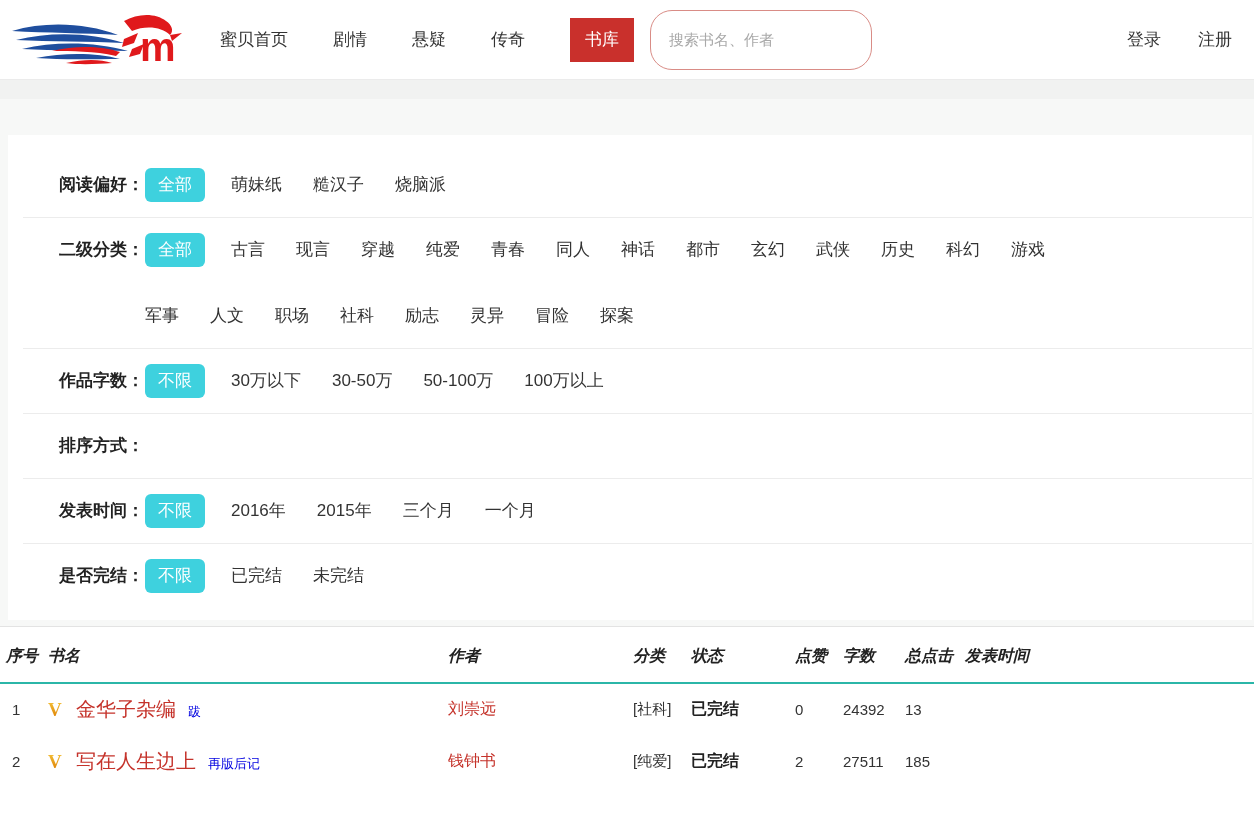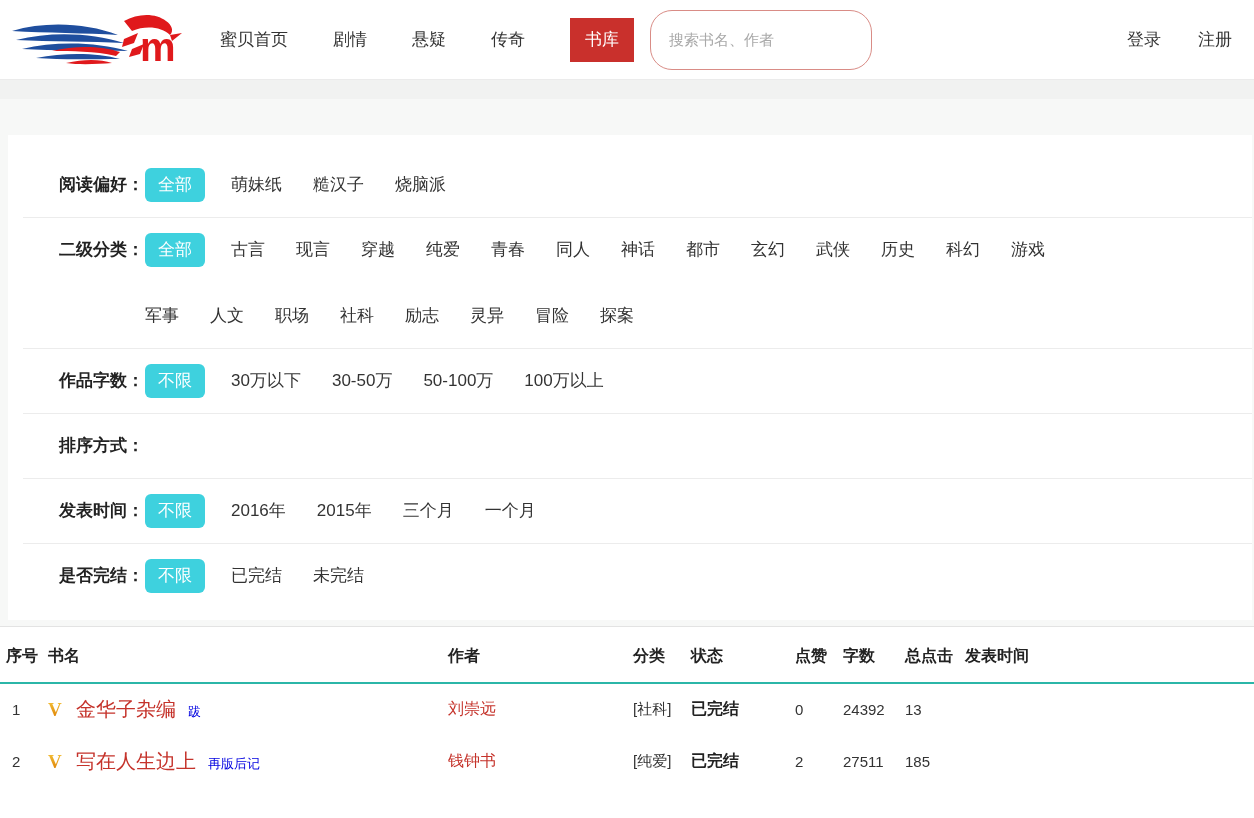--- a/index.html
+++ b/index.html
@@ -33,21 +33,21 @@
   .brk { flex-basis:100%; height:0; }
 
   
   .tags-row { display:flex; align-items:center; padding:26px 56px 30px 51px; }
   .tags-label { font-weight:bold; font-size:16px; color:#222; }
   .expand { margin-left:auto; color:#d20a0a; font-size:16px; font-weight:bold; cursor:pointer; }
 
   
   .table-zone { background:#fff; border-top:1px solid #e3e3e3; padding-top:4px; }
   table { width:100%; border-collapse:collapse; table-layout:fixed; }
-  thead th { text-align:left; font-size:16px; font-weight:bold; color:#222; height:52px; vertical-align:middle; }
+  thead th { text-align:left; font-size:16px; font-weight:bold; color:#222; height:52px; vertical-align:middle;font-style:italic; }
   thead tr { border-bottom:2px solid #2bb6a8; }
   tbody td { height:52px; vertical-align:middle; font-size:15px; color:#333; }
   .col-idx { width:48px; } .col-title { width:400px; } .col-author { width:185px; }
   .col-cat { width:58px; } .col-status { width:104px; } .col-like { width:48px; }
   .col-words { width:62px; } .col-clicks { width:60px; }
   th.h-idx, td.c-idx { padding-left:6px; }
   td.c-idx { padding-left:12px; font-size:15px; }
   .vip { font-family:"Liberation Serif","DejaVu Serif",serif; font-weight:bold; font-style:normal; font-size:19px;
          background:linear-gradient(#f6c83d,#db7a00); -webkit-background-clip:text; background-clip:text;
          -webkit-text-fill-color:transparent; color:#e8951c; margin-right:10px; }

